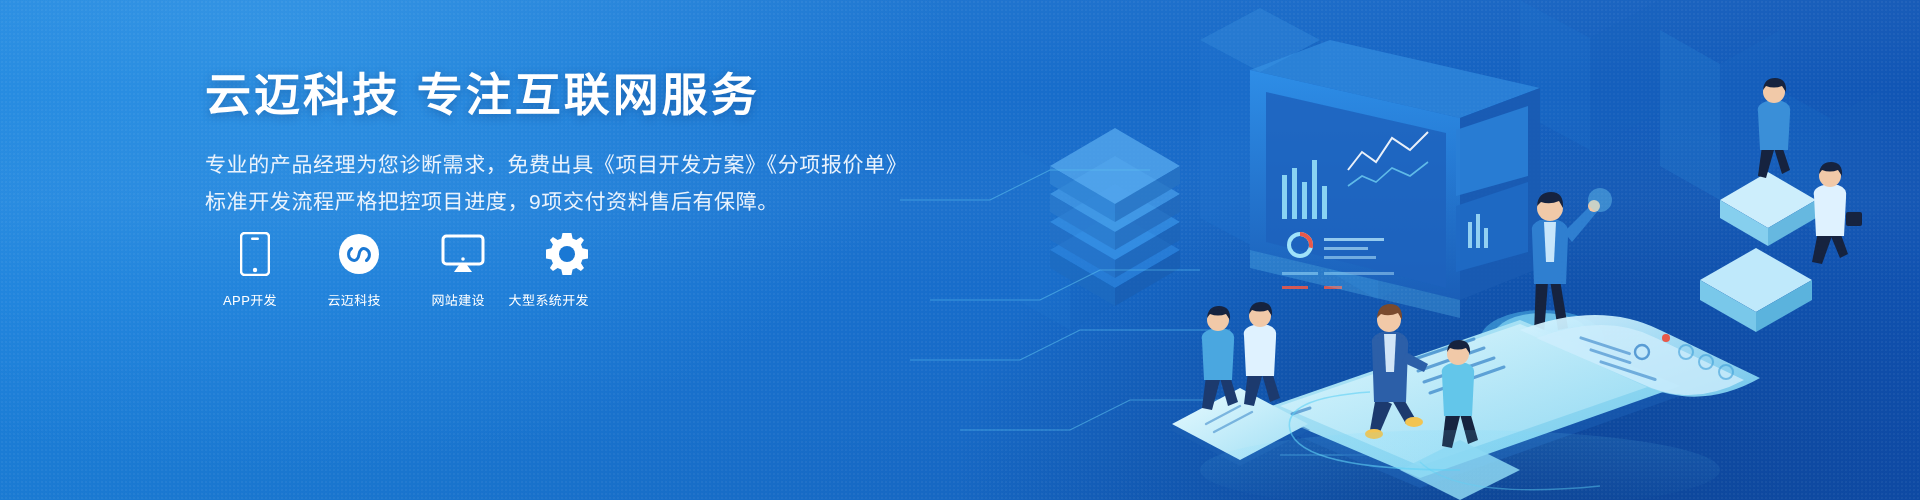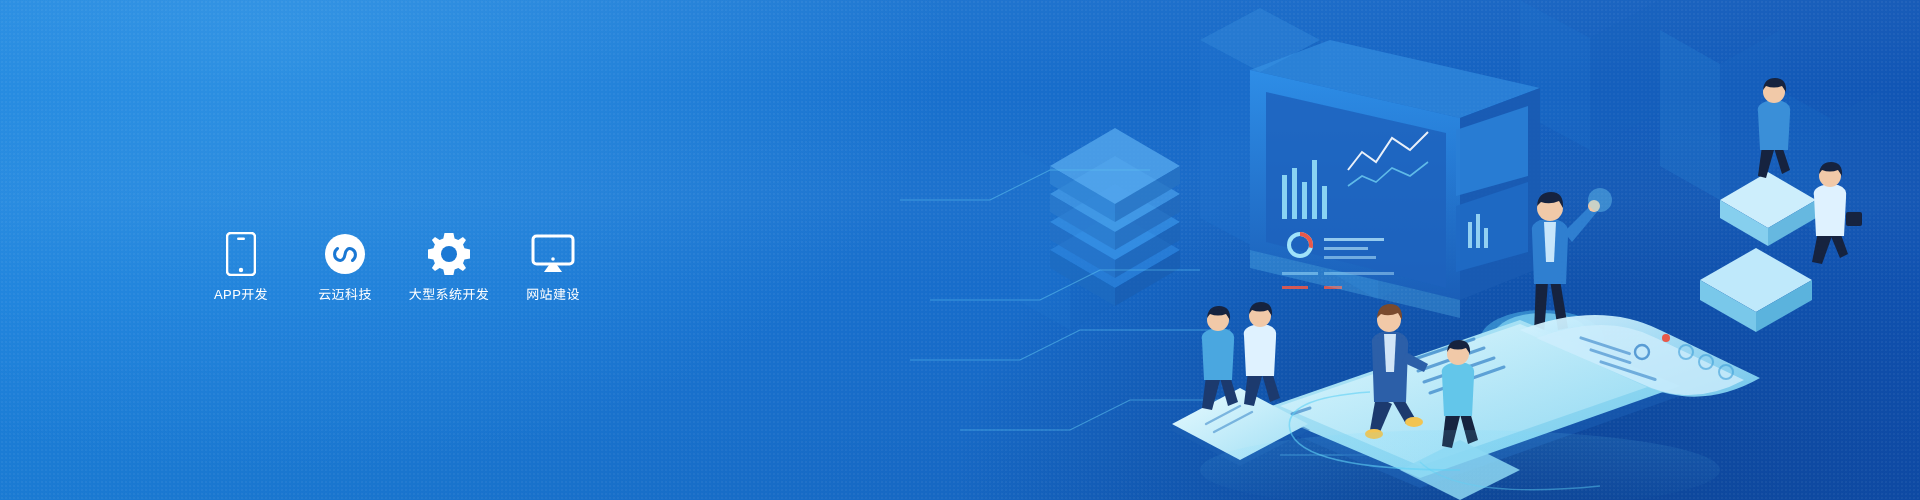--- a/index.html
+++ b/index.html
@@ -56,21 +56,21 @@
   }
   .sub .line + .line { margin-top:3px; }
 
   
   .services {
     position:absolute; left:205px; top:232px;
     display:flex; align-items:flex-start; gap:32px; z-index:6;
   }
   .svc {
     width:72px; display:flex; flex-direction:column;
-    align-items:center; gap:8px; cursor:pointer;
+    align-items:flex-end; gap:14px; cursor:pointer;
     background:transparent; border:0;
   }
   .svc .glyph {
     width:44px; height:44px;
     display:flex; align-items:center; justify-content:center;
   }
   .svc .glyph svg { display:block; fill:#ffffff; }
   .svc .cap {
     font-size:13px; color:#ffffff; letter-spacing:.4px;
     white-space:nowrap; font-weight:400;
@@ -345,20 +345,27 @@
         <path d="M547,352 Q548,340 559,340 Q571,340 570,354 L566,348 Q558,351 550,348 Z" fill="#16233f"></path>
       </g>
 
       <path d="M560,470 Q400,470 390,430 Q382,398 470,392" fill="none" stroke="#5fd0f5" stroke-width="1.6" opacity=".6"></path>
       <path d="M700,486 Q560,500 520,462" fill="none" stroke="#5fd0f5" stroke-width="1.4" opacity=".45"></path>
 
       <ellipse cx="560" cy="470" rx="260" ry="40" fill="url(#gGlow)" opacity=".25"></ellipse>
     </svg>
   </div>
 
+  <div class="copy">
+    <h1 class="headline">云迈科技 专注互联网服务</h1>
+    <div class="sub">
+      <div class="line">专业的产品经理为您诊断需求，免费出具《项目开发方案》《分项报价单》</div>
+      <div class="line">标准开发流程严格把控项目进度，9项交付资料售后有保障。</div>
+    </div>
+  </div>
 
   <div class="services">
 
     <div class="svc">
       <span class="glyph">
         <svg width="30" height="44" viewBox="0 0 30 44">
           <rect x="1" y="1" width="28" height="42" rx="4" ry="4" fill="none" stroke="#ffffff" stroke-width="2.6"></rect>
           <rect x="11" y="5.5" width="8" height="2.4" rx="1.2" fill="#ffffff"></rect>
           <circle cx="15" cy="38" r="2.2" fill="#ffffff"></circle>
         </svg>
@@ -370,41 +377,41 @@
       <span class="glyph">
         <svg width="42" height="42" viewBox="0 0 42 42">
           <circle cx="21" cy="21" r="20" fill="#ffffff"></circle>
           <path d="M13.5,15.5 C9.5,18.5 9.5,24.5 14,26.8 C18,28.8 20.5,25.5 21,21.5
                    C21.5,17.5 24,14.2 28,16.2 C32.5,18.5 32.5,24.5 28.5,27.5" fill="none" stroke="#1a78d4" stroke-width="3" stroke-linecap="round"></path>
         </svg>
       </span>
       <span class="cap">云迈科技</span>
     </div>
 
+
+    <div class="svc">
+      <span class="glyph">
+        <svg width="44" height="40" viewBox="0 0 44 40">
+          <rect x="2" y="2" width="40" height="28" rx="3.5" ry="3.5" fill="none" stroke="#ffffff" stroke-width="3"></rect>
+          <circle cx="22" cy="25" r="1.8" fill="#ffffff"></circle>
+          <path d="M13,38 L31,38 L26,31 L18,31 Z" fill="#ffffff"></path>
+        </svg>
+      </span>
+      <span class="cap">网站建设</span>
+    </div>
 
     <div class="svc">
       <span class="glyph">
         <svg width="42" height="42" viewBox="0 0 42 42">
           <path d="M21,0 L25.4,0 L26.6,5.4 L30.3,6.9 L34.9,3.9 L38,7 L35,11.6
                    L36.5,15.3 L42,16.5 L42,21 L42,25.4 L36.5,26.6 L35,30.3 L38,34.9
                    L34.9,38 L30.3,35 L26.6,36.5 L25.4,42 L21,42 L16.5,42 L15.3,36.5
                    L11.6,35 L7,38 L3.9,34.9 L6.9,30.3 L5.4,26.6 L0,25.4 L0,21 L0,16.5
                    L5.4,15.3 L6.9,11.6 L3.9,7 L7,3.9 L11.6,6.9 L15.3,5.4 L16.5,0 Z" fill="#ffffff"></path>
           <circle cx="21" cy="21" r="8" fill="#1a78d4"></circle>
         </svg>
       </span>
       <span class="cap">大型系统开发</span>
     </div>
 
-    <div class="svc">
-      <span class="glyph">
-        <svg width="44" height="40" viewBox="0 0 44 40">
-          <rect x="2" y="2" width="40" height="28" rx="3.5" ry="3.5" fill="none" stroke="#ffffff" stroke-width="3"></rect>
-          <circle cx="22" cy="25" r="1.8" fill="#ffffff"></circle>
-          <path d="M13,38 L31,38 L26,31 L18,31 Z" fill="#ffffff"></path>
-        </svg>
-      </span>
-      <span class="cap">网站建设</span>
-    </div>
-
   </div>
 
 </div>
 
 </body></html>

